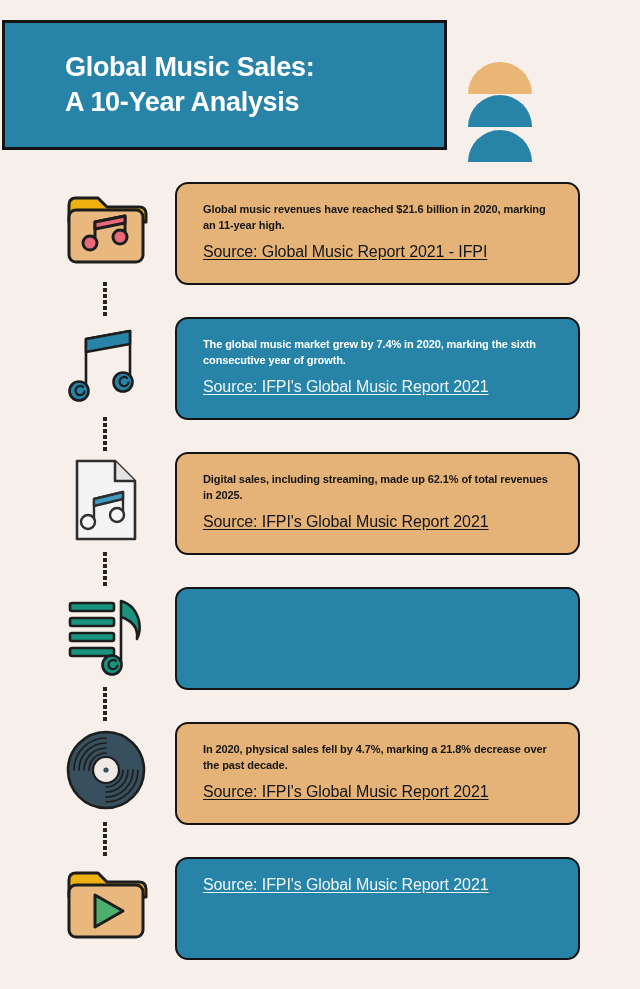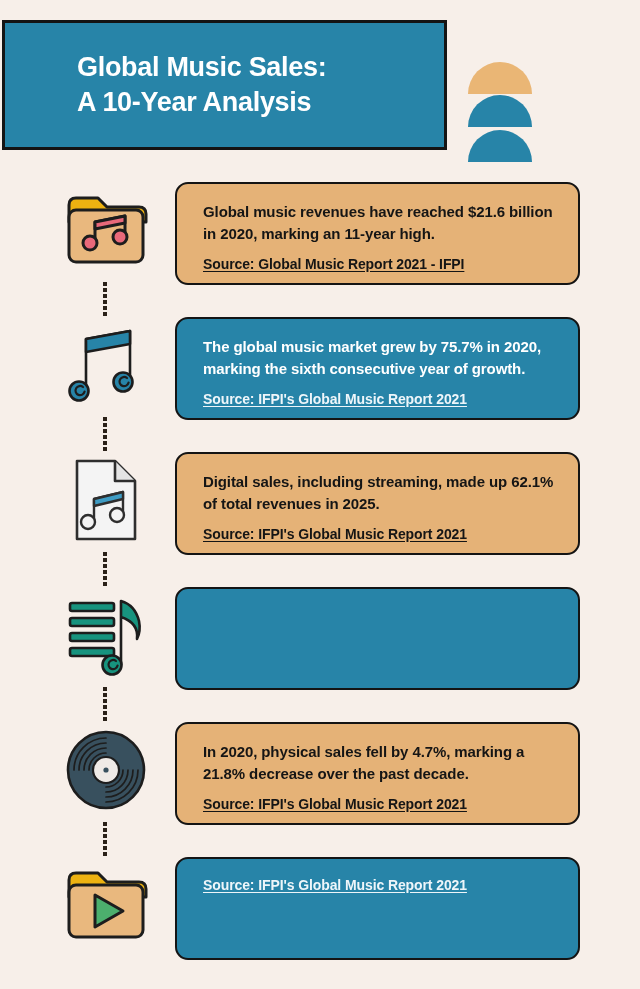--- a/index.html
+++ b/index.html
@@ -36,21 +36,20 @@
     align-items: center;
   }
   .title-text {
     color: #ffffff;
     font-size: 27px;
     font-weight: bold;
     line-height: 1.30;
     letter-spacing: -0.3px;
     padding-left: 60px;
     white-space: pre-line;
-    margin-left: 12px;
   }
 
   .deco {
     position: absolute;
     left: 468px;
     top: 62px;
     width: 64px;
     height: 100px;
   }
   .deco-arch {
@@ -112,32 +111,32 @@
     height: 103px;
     box-sizing: border-box;
     border: 2.5px solid #141414;
     border-radius: 13px;
     padding: 17px 22px 0 26px;
   }
   .card.tan  { background: #e5b277; }
   .card.blue { background: #2784a8; }
 
   .card-headline {
-    font-size: 15px;
+    font-size: 11px;
     font-weight: bold;
     line-height: 1.46;
     letter-spacing: -0.1px;
     margin: 0 0 10px 0;
   }
   .card.tan  .card-headline { color: #151515; }
   .card.blue .card-headline { color: #ffffff; }
 
   .card-source {
-    font-size: 14px;
-    font-weight: bold;
+    font-size: 16px;
+    font-weight: normal;
     text-decoration: underline;
     text-underline-offset: 2px;
     letter-spacing: -0.1px;
   }
   .card.tan  .card-source { color: #151515; }
   .card.blue .card-source { color: #eef6fa; }
 
   svg { display: block; overflow: visible; }
 </style>
 </head>
@@ -197,21 +196,21 @@
     </div>
     <div class="dots">
       <i></i>
         <i></i>
         <i></i>
         <i></i>
         <i></i>
         <i></i>
     </div>
     <div class="card blue">
-      <p class="card-headline">The global music market grew by 75.7% in 2020, marking the sixth consecutive year of growth.</p>
+      <p class="card-headline">The global music market grew by 7.4% in 2020, marking the sixth consecutive year of growth.</p>
       <span class="card-source">Source: IFPI's Global Music Report 2021</span>
     </div>
   </div>
 
   <div class="row">
     <div class="icon-cell">
       <svg width="70" height="88" viewBox="0 0 70 88">
         <path d="M6 5 h38 l20 20 v58 h-58 z" fill="#f4f4f4" stroke="#2e2e2e" stroke-width="2.6" stroke-linejoin="round"></path>
         <path d="M44 5 v20 h20" fill="#e4e4e4" stroke="#2e2e2e" stroke-width="2.6" stroke-linejoin="round"></path>
         <path d="M23 66 V43 L52 36 V58" fill="none" stroke="#2e2e2e" stroke-width="2.4" stroke-linejoin="round"></path>

